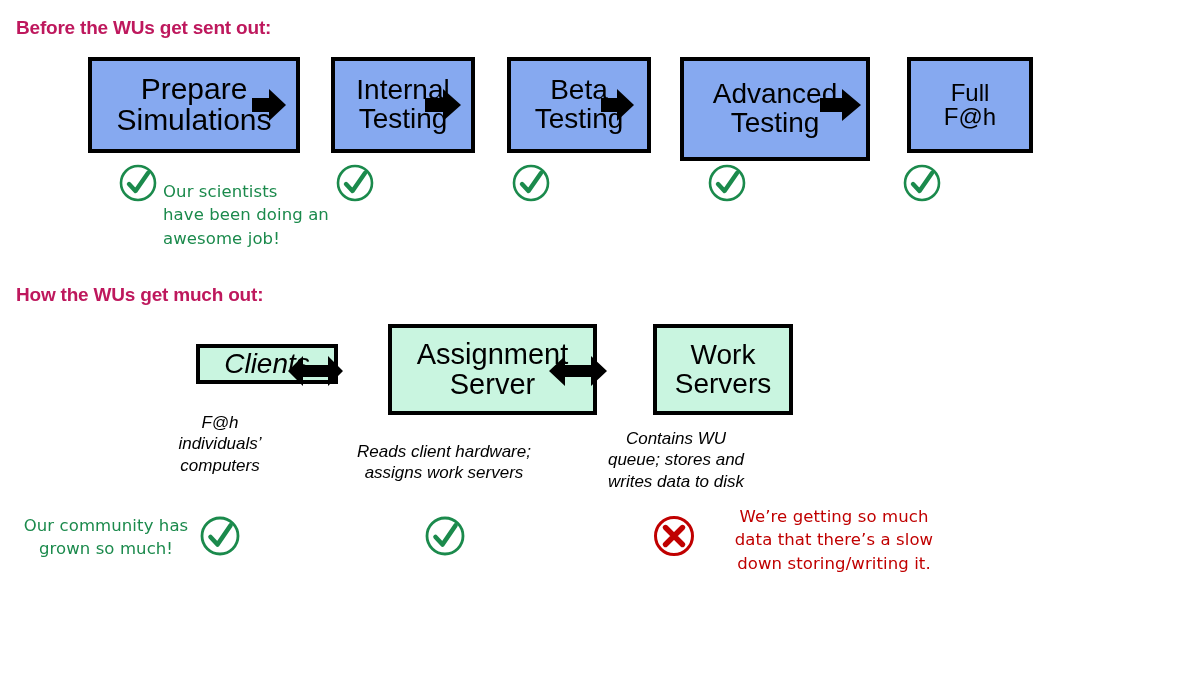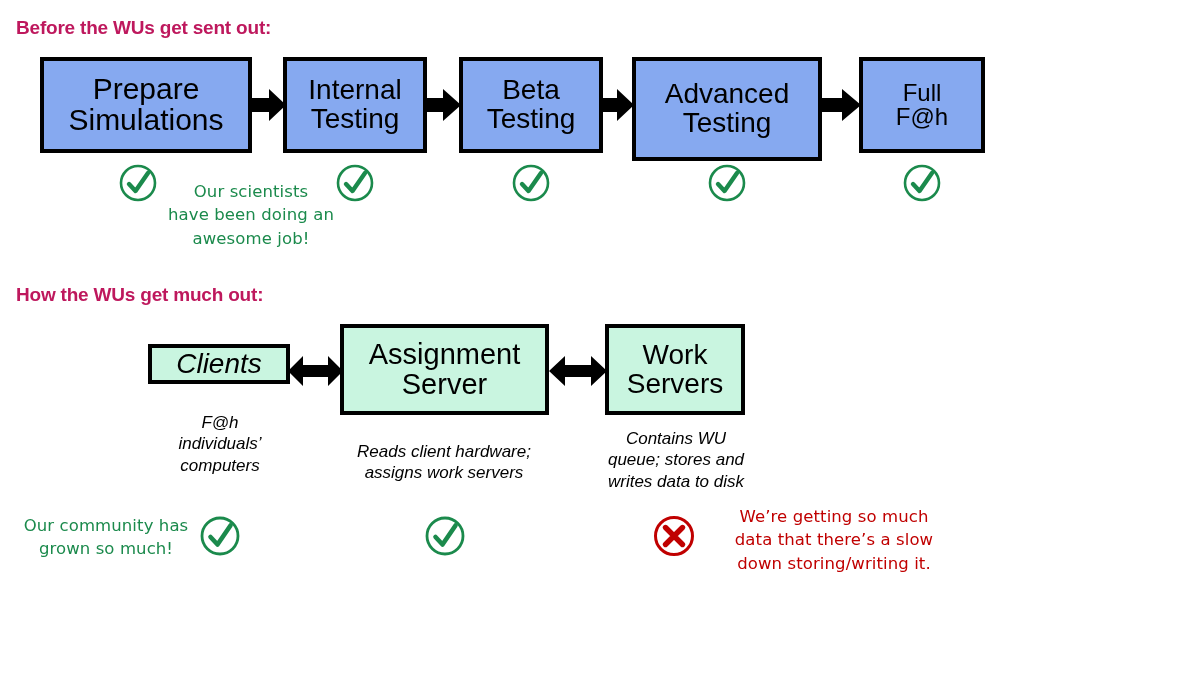--- a/index.html
+++ b/index.html
@@ -36,20 +36,21 @@
   .node {
     position: absolute;
     border: 4px solid #000000;
     display: flex;
     align-items: center;
     justify-content: center;
     text-align: center;
     line-height: 1.02;
     color: #000000;
     font-family: "Liberation Sans", sans-serif;
+    margin-left: 48px;
   }
   .node .node-label { display: block; white-space: pre-line; }
 
   .node.blue  { background: #86A9F0; }
   .node.green { background: #C9F5E0; }
 
   
   #box-prepare   { left: 40px;  top: 57px; width: 212px; height: 96px; font-size: 30px; }
   #box-internal  { left: 283px; top: 57px; width: 144px; height: 96px; font-size: 28px; }
   #box-beta      { left: 459px; top: 57px; width: 144px; height: 96px; font-size: 28px; }
@@ -111,21 +112,21 @@
     position: absolute;
     font-family: "DejaVu Sans", sans-serif;
     font-size: 16.5px;
     line-height: 1.42;
     white-space: pre-line;
     letter-spacing: 0.1px;
   }
   .handwritten.green { color: #1B8A4C; }
   .handwritten.red   { color: #C00000; }
 
-  #note-scientists { left: 163px; top: 180px; width: 176px; text-align: center; }
+  #note-scientists { left: 163px; top: 180px; width: 176px; }
   #note-community  { left: 8px;   top: 514px; width: 196px; text-align: center; }
   #note-slowdown   { left: 703px; top: 505px; width: 262px; text-align: center; }
 </style>
 </head>
 <body>
 
 <div class="stage">
 
   <div class="section-heading" id="heading-before">Before the WUs get sent out:</div>
 

